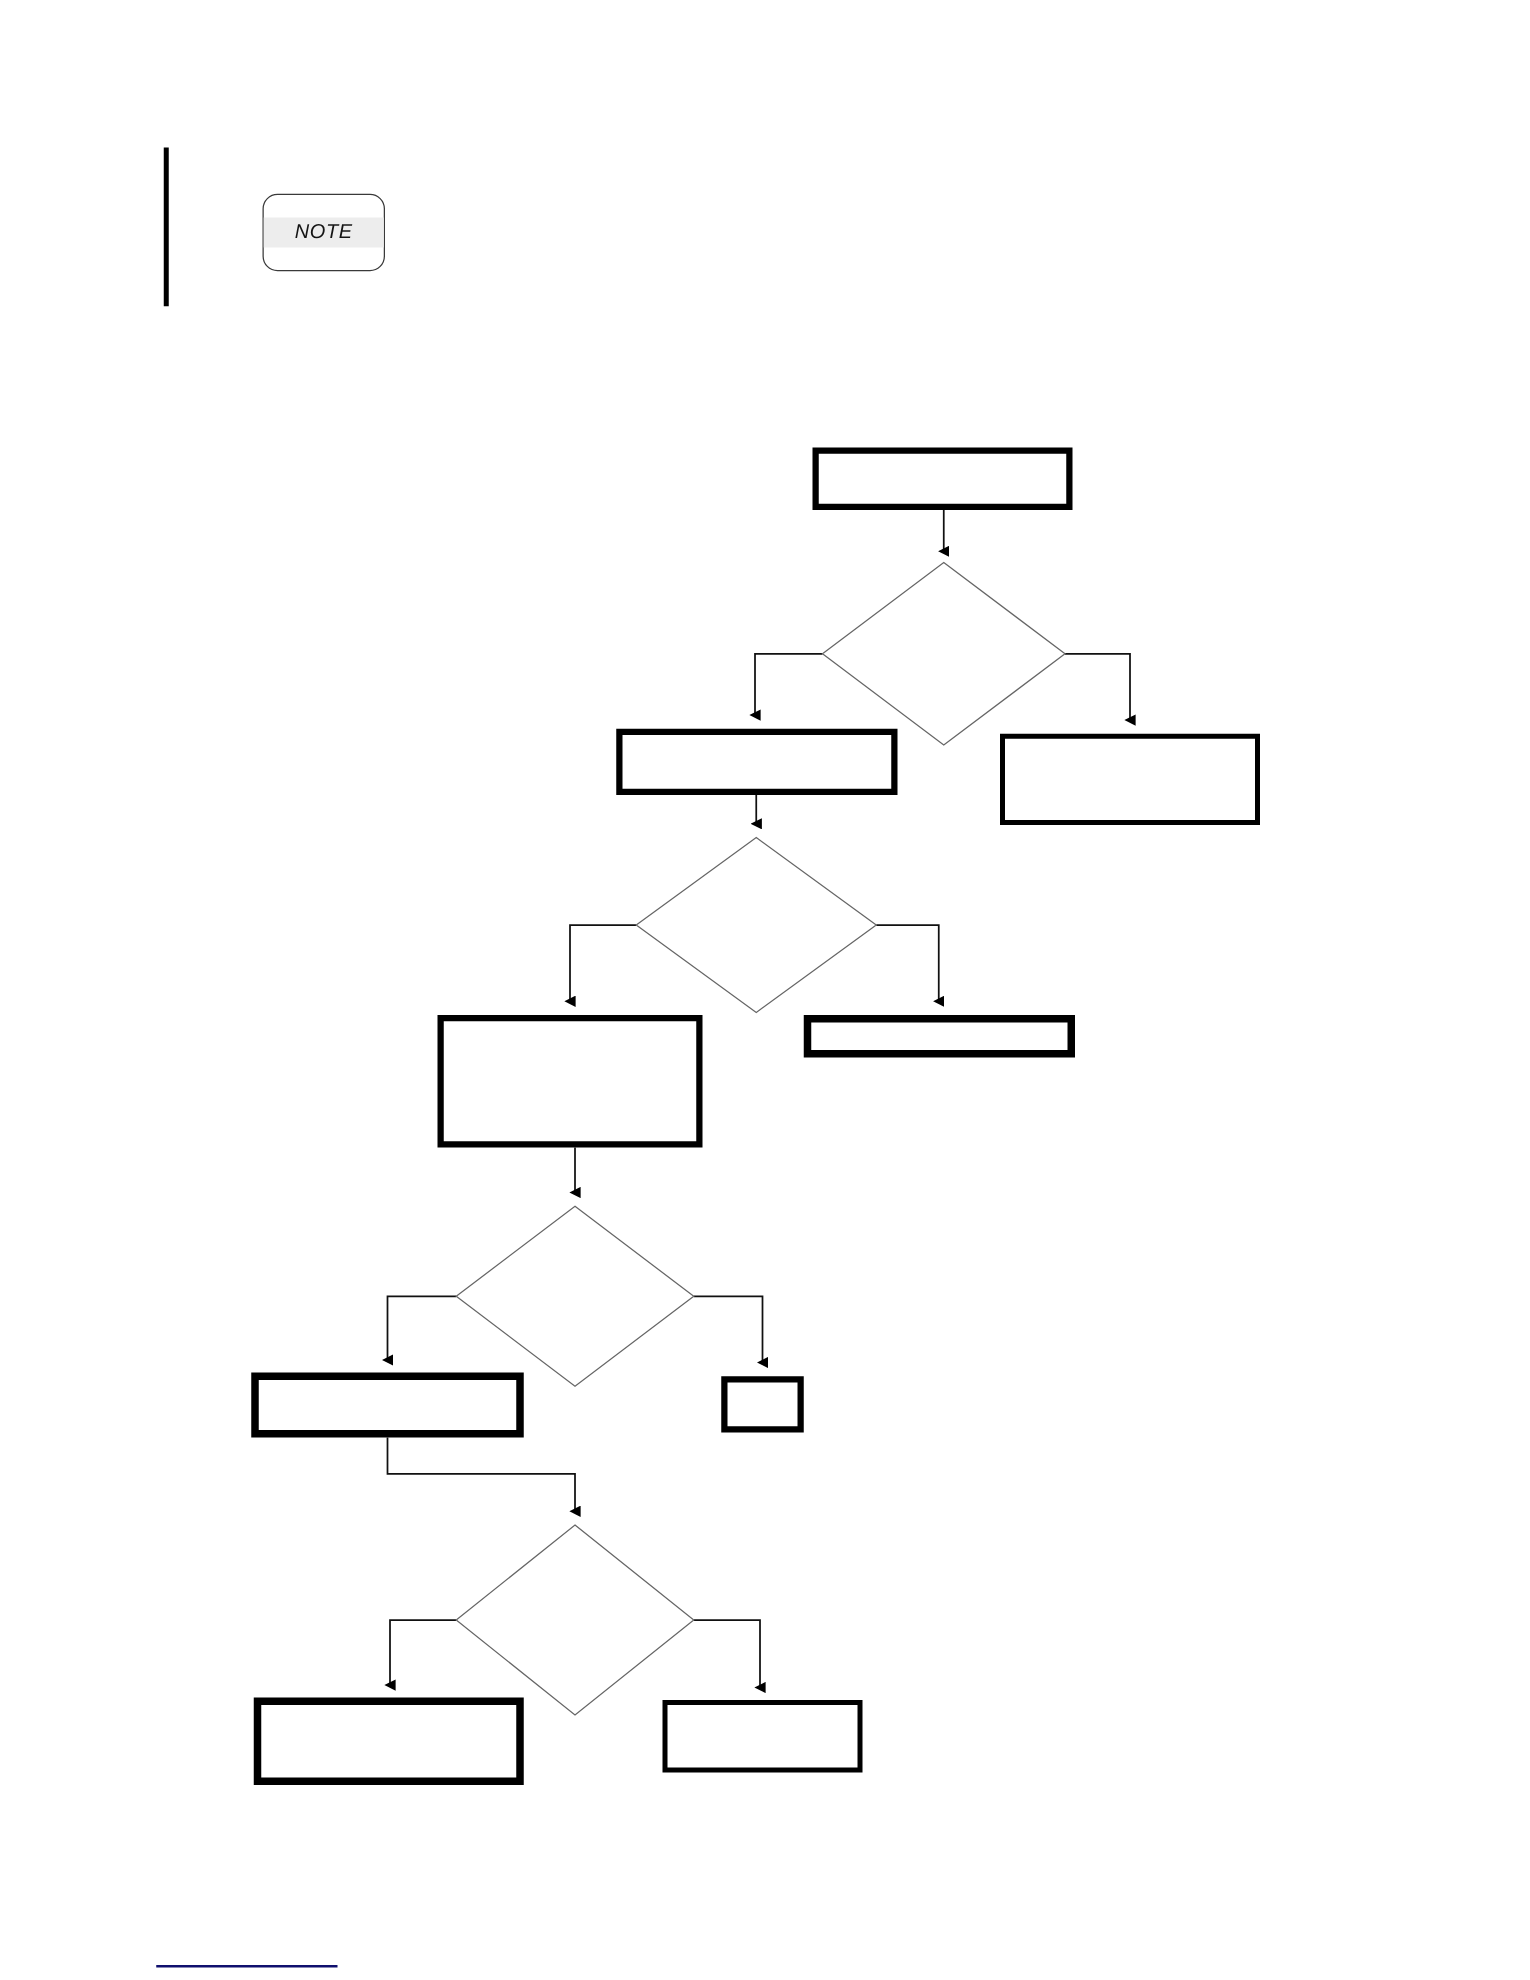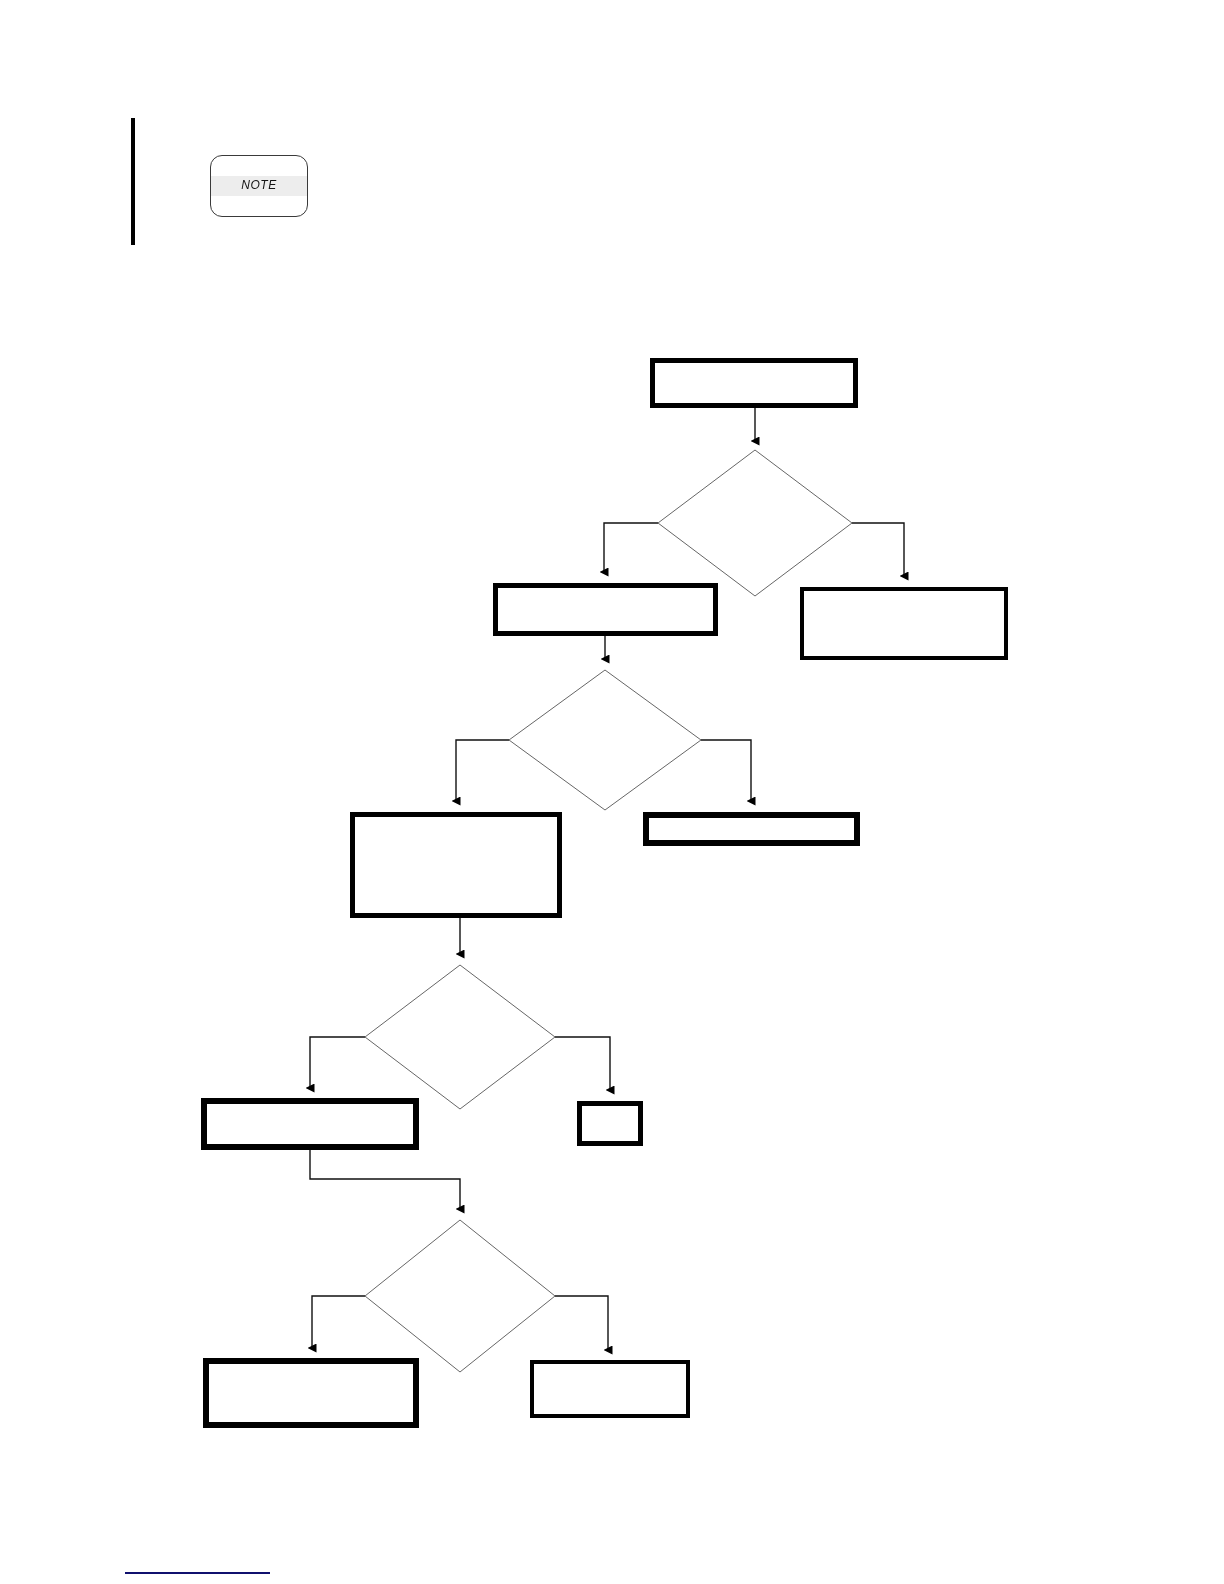--- a/index.html
+++ b/index.html
@@ -34,21 +34,21 @@
     display: flex;
     align-items: center;
     justify-content: center;
   }
   .note-band {
     width: 100%;
     background: #ededed;
     text-align: center;
     font-style: italic;
     font-weight: 400;
-    font-size: 12px;
+    font-size: 16px;
     letter-spacing: 0.5px;
     color: #141414;
     padding: 3px 0 4px 0;
     line-height: 1.1;
   }
 
   
   #flow {
     position: absolute;
     left: 0;

